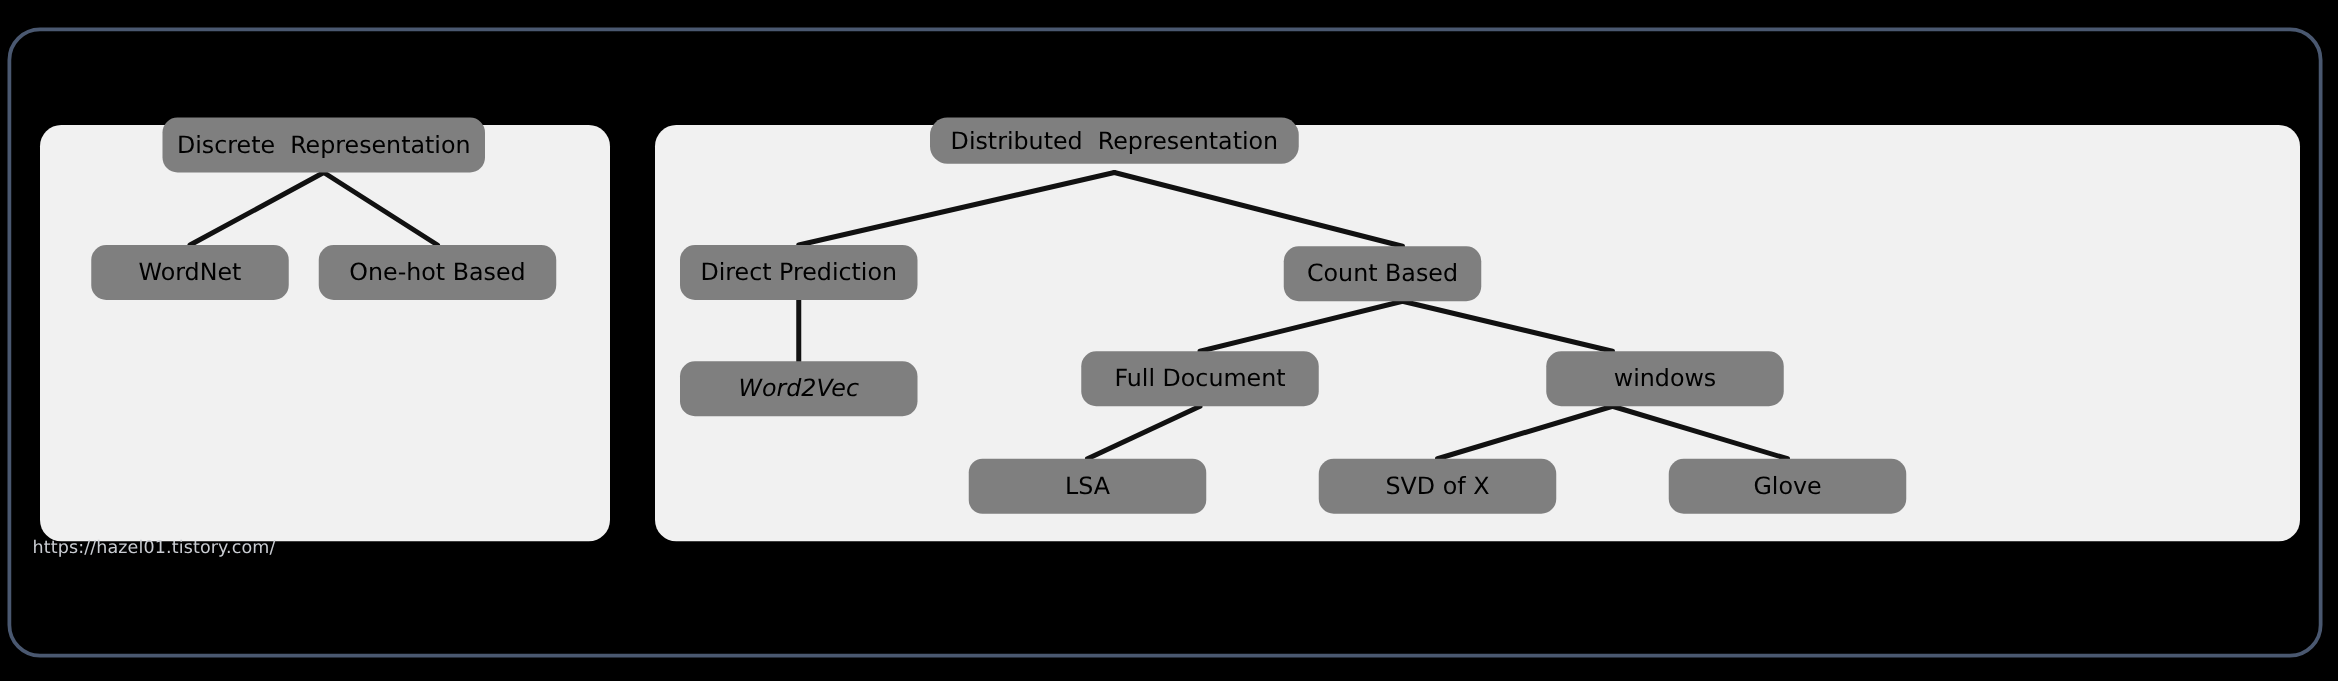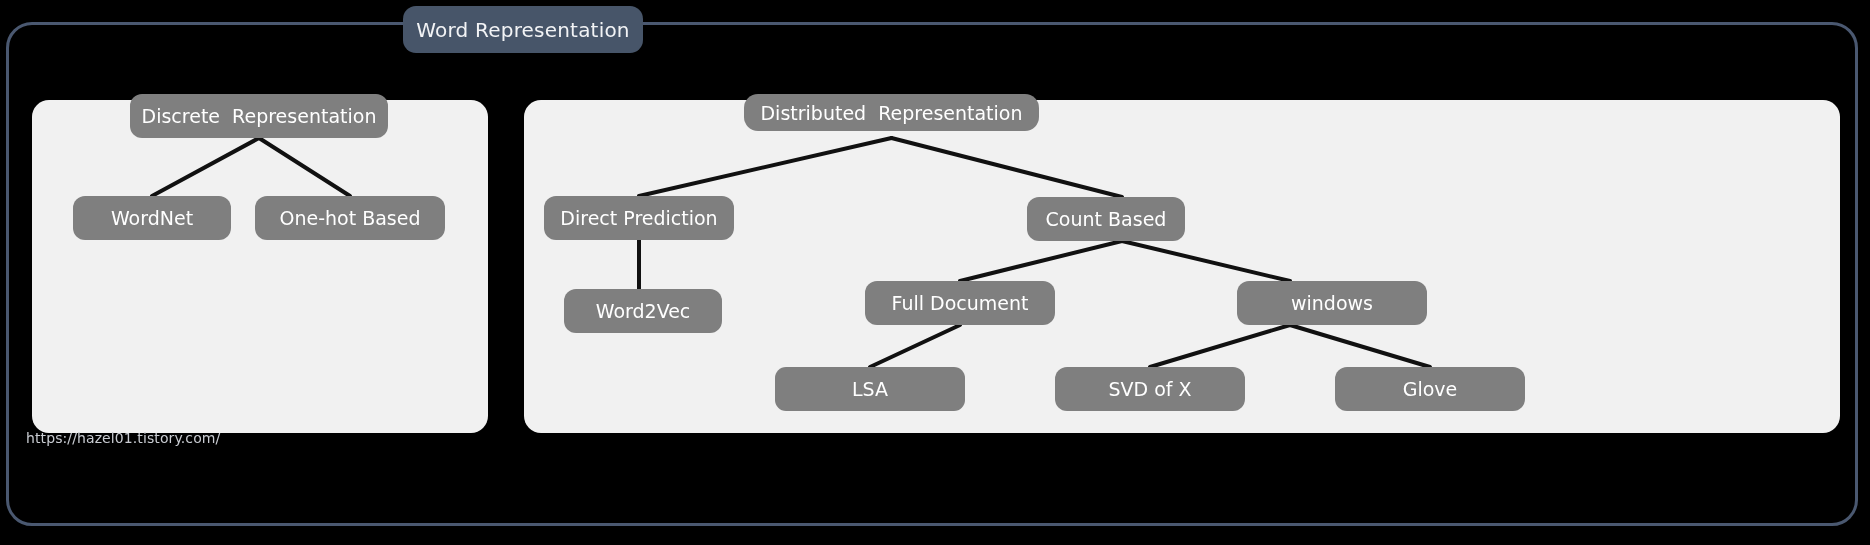--- a/index.html
+++ b/index.html
@@ -71,21 +71,21 @@
   }
 
   
   .node {
     position: absolute;
     background: #7f7f7f;
     border-radius: 12px;
     display: flex;
     align-items: center;
     justify-content: center;
-    color: #ffffff;
+    color: #000000;
     font-size: 19px;
     white-space: pre;
     z-index: 4;
     box-sizing: border-box;
     padding: 0 10px;
   }
 
   
   .watermark {
     position: absolute;
@@ -113,30 +113,29 @@
       <line x1="891.5" y1="138" x2="639" y2="196" stroke="#111111" stroke-width="4" stroke-linecap="round"></line>
       <line x1="891.5" y1="138" x2="1122" y2="197" stroke="#111111" stroke-width="4" stroke-linecap="round"></line>
       <line x1="639" y1="240" x2="639" y2="289" stroke="#111111" stroke-width="4" stroke-linecap="round"></line>
       <line x1="1122" y1="241" x2="960" y2="281" stroke="#111111" stroke-width="4" stroke-linecap="round"></line>
       <line x1="1122" y1="241" x2="1290" y2="281" stroke="#111111" stroke-width="4" stroke-linecap="round"></line>
       <line x1="960" y1="325" x2="870" y2="367" stroke="#111111" stroke-width="4" stroke-linecap="round"></line>
       <line x1="1290" y1="325" x2="1150" y2="367" stroke="#111111" stroke-width="4" stroke-linecap="round"></line>
       <line x1="1290" y1="325" x2="1430" y2="367" stroke="#111111" stroke-width="4" stroke-linecap="round"></line>
     </svg>
 
-  <div class="title-chip">Word Representation</div>
 
   <div id="nodes-layer">
       <div class="node" style="left: 130px; top: 94px; width: 258px; height: 44px;">Discrete  Representation</div>
       <div class="node" style="left: 73px; top: 196px; width: 158px; height: 44px;">WordNet</div>
       <div class="node" style="left: 255px; top: 196px; width: 190px; height: 44px;">One-hot Based</div>
       <div class="node" style="left: 744px; top: 94px; width: 295px; height: 37px; border-radius: 14px;">Distributed  Representation</div>
       <div class="node" style="left: 544px; top: 196px; width: 190px; height: 44px;">Direct Prediction</div>
       <div class="node" style="left: 1027px; top: 197px; width: 158px; height: 44px;">Count Based</div>
-      <div class="node" style="left: 564px; top: 289px; width: 158px; height: 44px;">Word2Vec</div>
+      <div class="node" style="left: 544px; top: 289px; width: 190px; height: 44px; font-style: italic;">Word2Vec</div>
       <div class="node" style="left: 865px; top: 281px; width: 190px; height: 44px;">Full Document</div>
       <div class="node" style="left: 1195px; top: 281px; width: 190px; height: 44px; margin-left: 42px;">windows</div>
       <div class="node" style="left: 775px; top: 367px; width: 190px; height: 44px; border-radius: 11px;">LSA</div>
       <div class="node" style="left: 1055px; top: 367px; width: 190px; height: 44px;">SVD of X</div>
       <div class="node" style="left: 1335px; top: 367px; width: 190px; height: 44px;">Glove</div>
     </div>
 
   <div class="watermark">https://hazel01.tistory.com/</div>
 
 </div>

